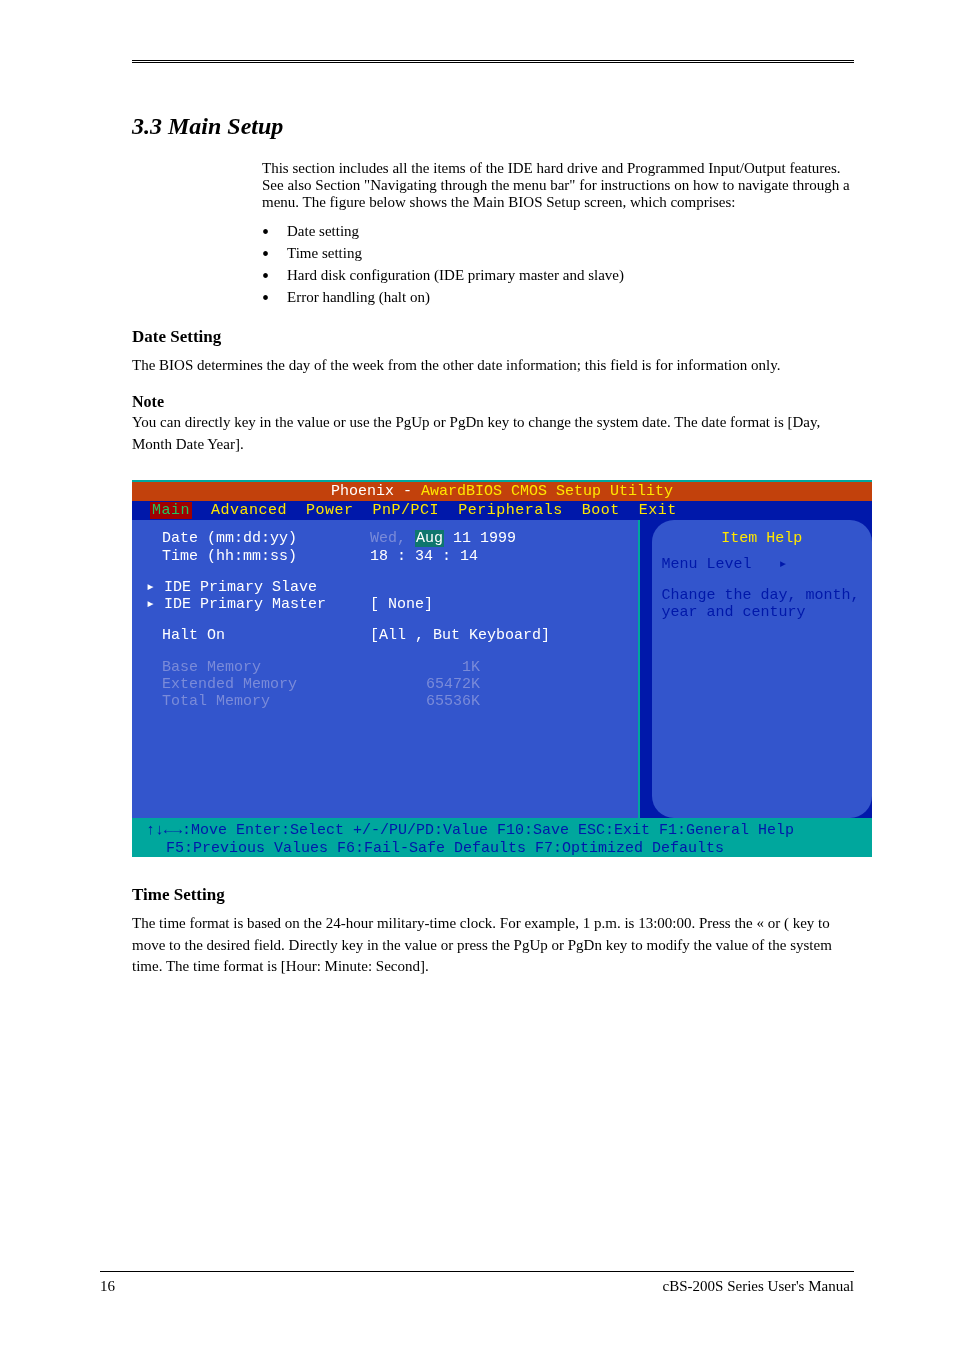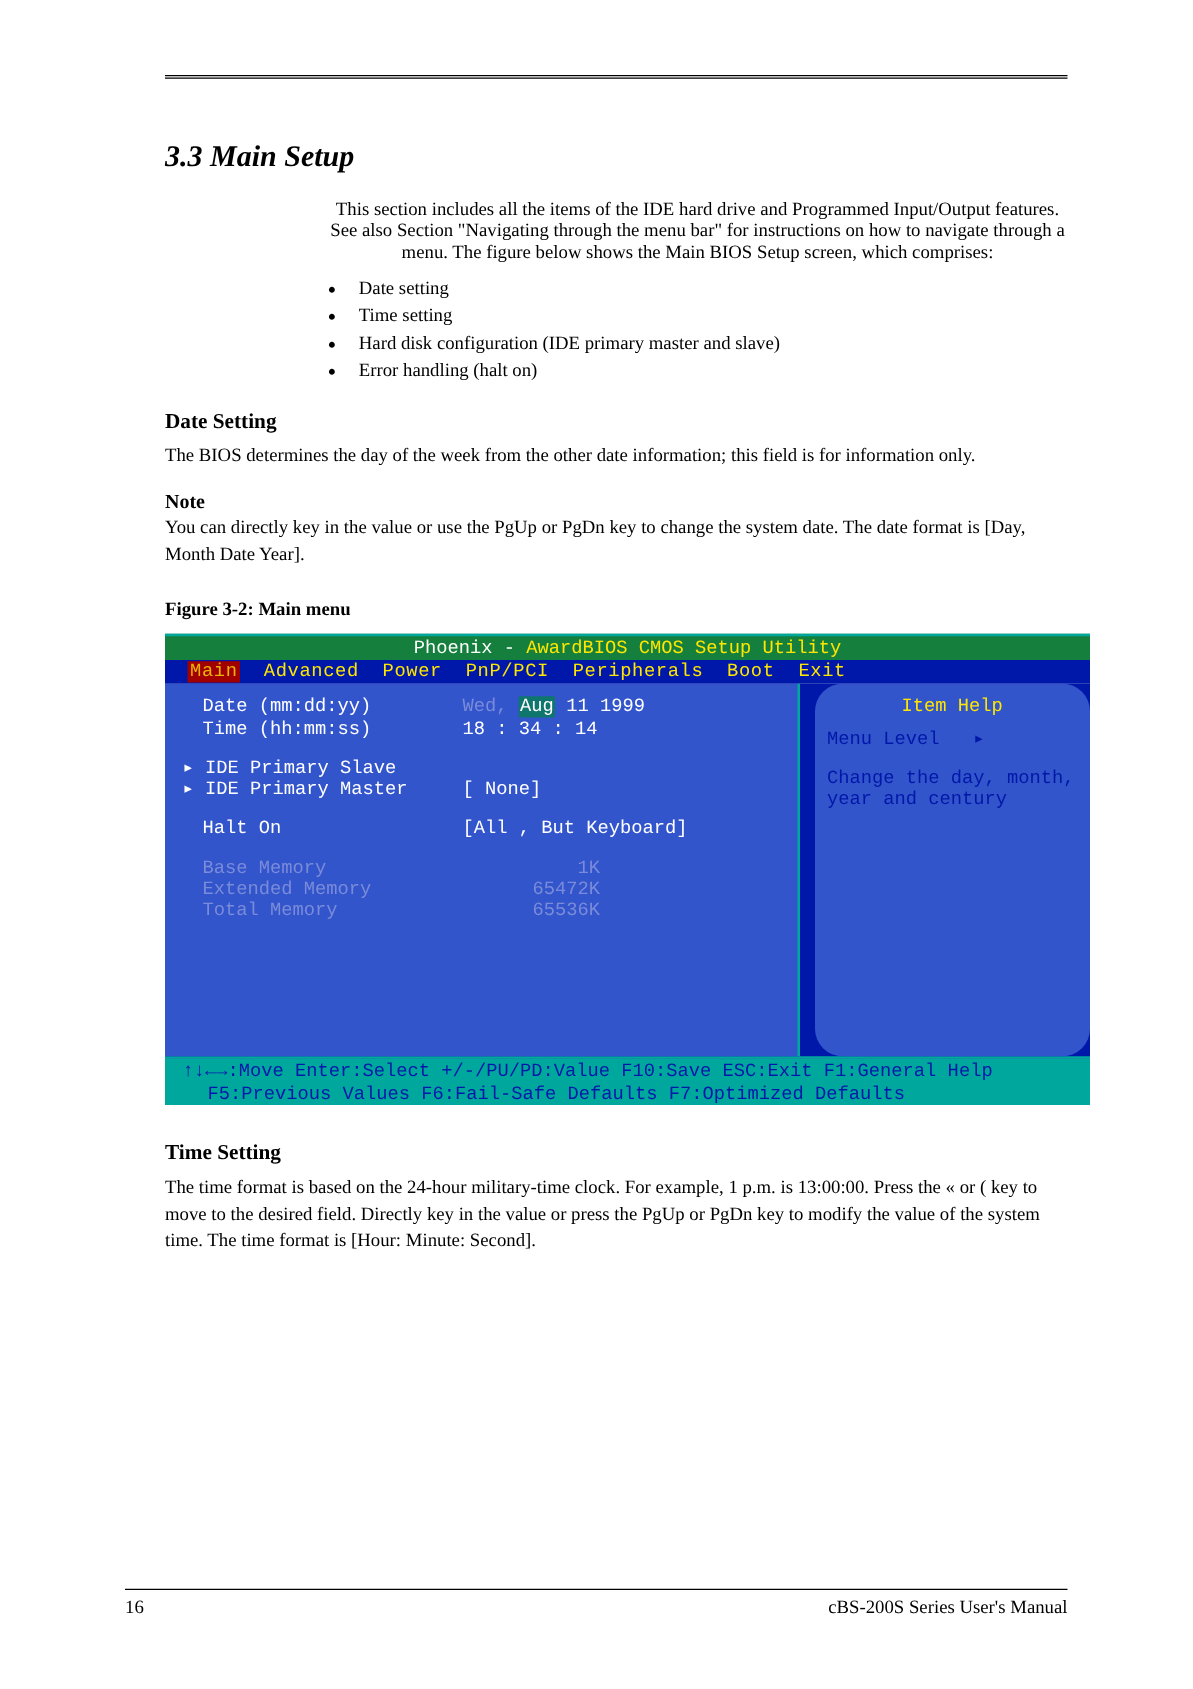--- a/index.html
+++ b/index.html
@@ -22,21 +22,20 @@
   .section-title {
     font-size: 24px;
     font-style: italic;
     font-weight: bold;
     margin-bottom: 20px;
   }
   .intro-text {
     font-size: 15px;
     margin-left: 130px;
     margin-bottom: 12px;
-    text-align: center;
   }
   .bullets {
     margin-left: 130px;
     margin-bottom: 20px;
   }
   .bullet-row {
     display: flex;
     align-items: flex-start;
     margin-bottom: 4px;
   }
@@ -77,36 +76,36 @@
     margin-bottom: 10px;
   }
   .bios-box {
     width: 740px;
     margin: 0 auto 28px auto;
     font-family: "Courier New", monospace;
     font-size: 15px;
     line-height: 1.15;
   }
   .bios-title-bar {
-    background: #15803d;
+    background: #c2410c;
     color: #fff;
     text-align: center;
     padding: 1px 0;
     border-top: 2px solid #00a79d;
   }
   .bios-title-bar .yellow { color: #ffe600; }
   .bios-menu-bar {
     background: #0018aa;
     color: #ffe600;
     padding: 1px 0 1px 18px;
     letter-spacing: 0.5px;
   }
   .bios-menu-bar .sel {
     background: #a00000;
-    color: #eab308;
+    color: #22c55e;
     padding: 0 2px;
   }
   .bios-body {
     display: flex;
     background: #0018aa;
     height: 300px;
     border-bottom: 2px solid #00a79d;
     gap: 12px;
   }
   .bios-left {
@@ -181,21 +180,20 @@
   </div>
 
   <div class="subhead">Date Setting</div>
   <div class="body-text">The BIOS determines the day of the week from the other date information; this field is for information only.</div>
 
   <div class="note-block">
     <div class="note-label">Note</div>
     <div class="note-text">You can directly key in the value or use the PgUp or PgDn key to change the system date. The date format is [Day, Month Date Year].</div>
   </div>
 
-  <div class="figure-label">Figure 3-2: Main menu</div>
 
   <div class="bios-box">
     <div class="bios-title-bar">
       <span>Phoenix - </span><span class="yellow">A</span><span class="yellow">wardBIOS CMOS Setup Utility</span>
     </div>
     <div class="bios-menu-bar">
       <span class="sel">Main</span>
       &nbsp;<span>Advanced</span>
       &nbsp;<span>Power</span>
       &nbsp;<span>PnP/PCI</span>

